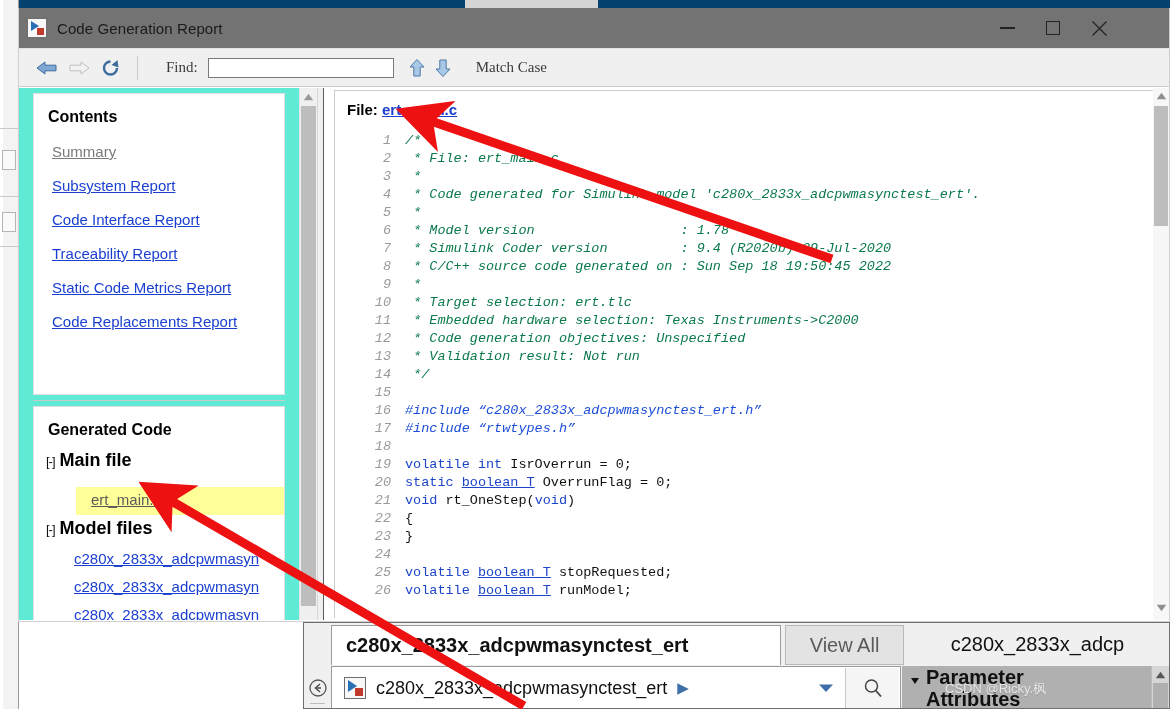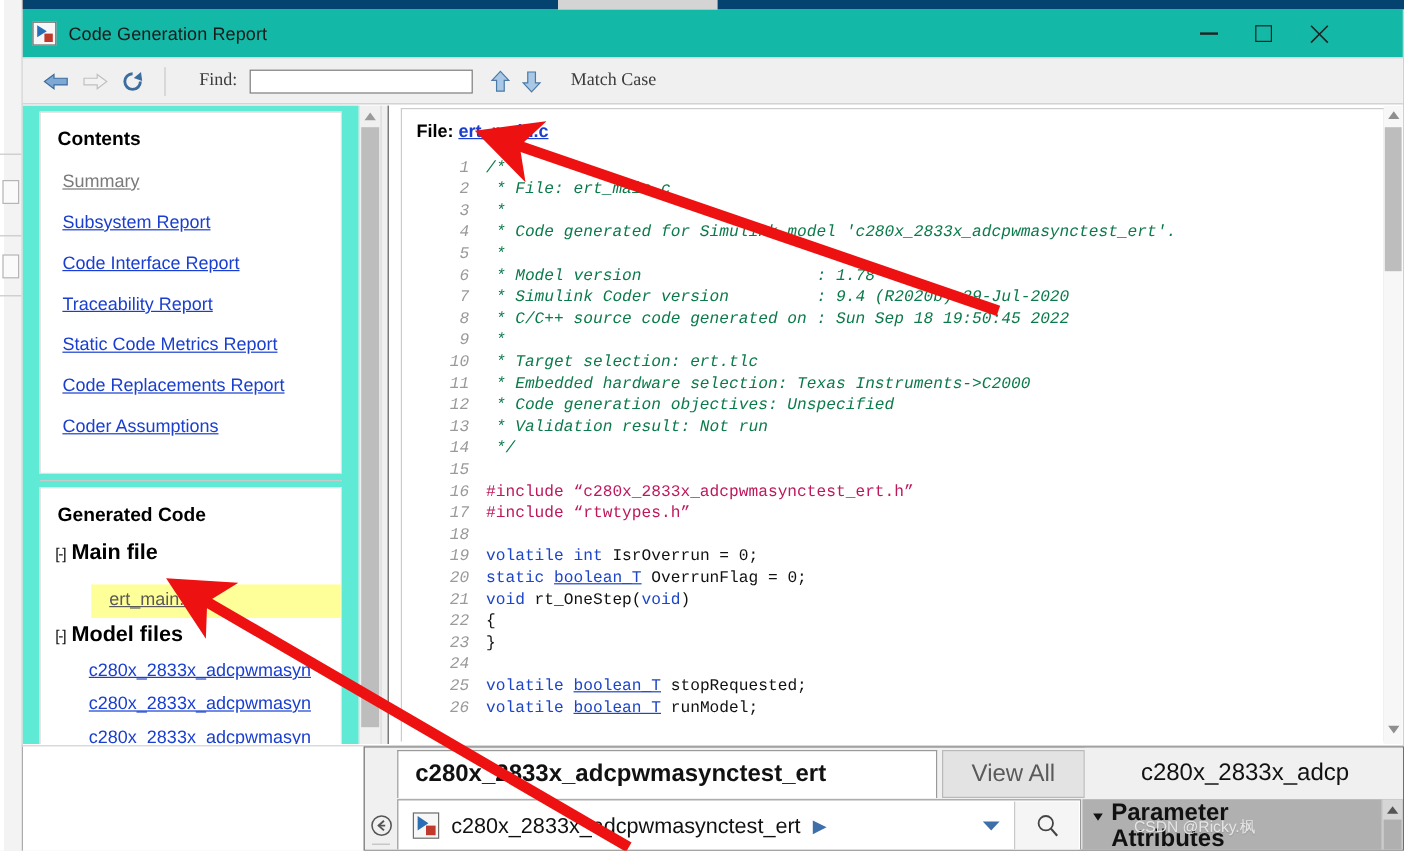--- a/index.html
+++ b/index.html
@@ -31,21 +31,21 @@
   #bg-top-blue{position:absolute;left:0;top:0;width:1170px;height:12px;background:#044270;}
   #bg-top-gray{position:absolute;left:465px;top:0;width:133px;height:11px;background:#d4d4d4;border-bottom:1px solid #9b9b9b;}
 
   
   #main-window{
     position:absolute;left:18px;top:8px;width:1152px;height:614px;
     background:#ffffff;border:1px solid #d0d0d0;border-top:none;
     box-sizing:border-box;
   }
   #titlebar{
-    height:40px;background:#14b8a6;display:flex;align-items:center;
+    height:40px;background:#737373;display:flex;align-items:center;
     position:relative;
   }
   #app-icon{
     width:20px;height:20px;margin-left:8px;position:relative;flex:none;
     border:1px solid #6d6d6d;background:#f7f7f7;box-sizing:border-box;
   }
   #app-icon .tri{
     position:absolute;left:3px;top:2px;width:0;height:0;
     border-left:8px solid #2a6fb5;border-top:5px solid transparent;border-bottom:5px solid transparent;
   }
@@ -169,21 +169,21 @@
     margin:14px 0 0 22px;font-family:"Liberation Mono",monospace;font-size:13.5px;
     line-height:18px;white-space:pre;
   }
   .code-line{display:flex;}
   .ln{
     width:34px;text-align:right;color:#9a9a9a;font-style:italic;flex:none;
     font-family:"Liberation Mono",monospace;padding-right:14px;
   }
   .ct{white-space:pre;}
   .c-comment{color:#0b7a4b;font-style:italic;}
-  .c-pre{color:#be185d;}
+  .c-pre{color:#1d4ed8;font-style:italic;}
   .c-kw{color:#1d45c8;}
   .c-plain{color:#111;}
   .c-type{color:#1d45c8;text-decoration:underline;}
   
   #doc-scroll{
     position:absolute;right:0;top:0;width:16px;height:532px;background:#f7f7f7;
   }
   #doc-scroll .up,#doc-scroll .dn{
     position:absolute;left:0;width:16px;height:16px;display:flex;align-items:center;justify-content:center;
   }
@@ -350,21 +350,20 @@
     <div id="sidebar">
 
       <div id="contents-card">
         <div id="contents-title">Contents</div>
         <a class="toclink visited">Summary</a>
         <a class="toclink">Subsystem Report</a>
         <a class="toclink">Code Interface Report</a>
         <a class="toclink">Traceability Report</a>
         <a class="toclink">Static Code Metrics Report</a>
         <a class="toclink">Code Replacements Report</a>
-        <a class="toclink">Coder Assumptions</a>
       </div>
 
       <div id="card-divider"></div>
 
       <div id="gen-card">
         <div id="gen-title">Generated Code</div>
 
         <div class="tree-group">
           <span class="tree-toggle">[-]</span>
           <span class="tree-group-label">Main file</span>

